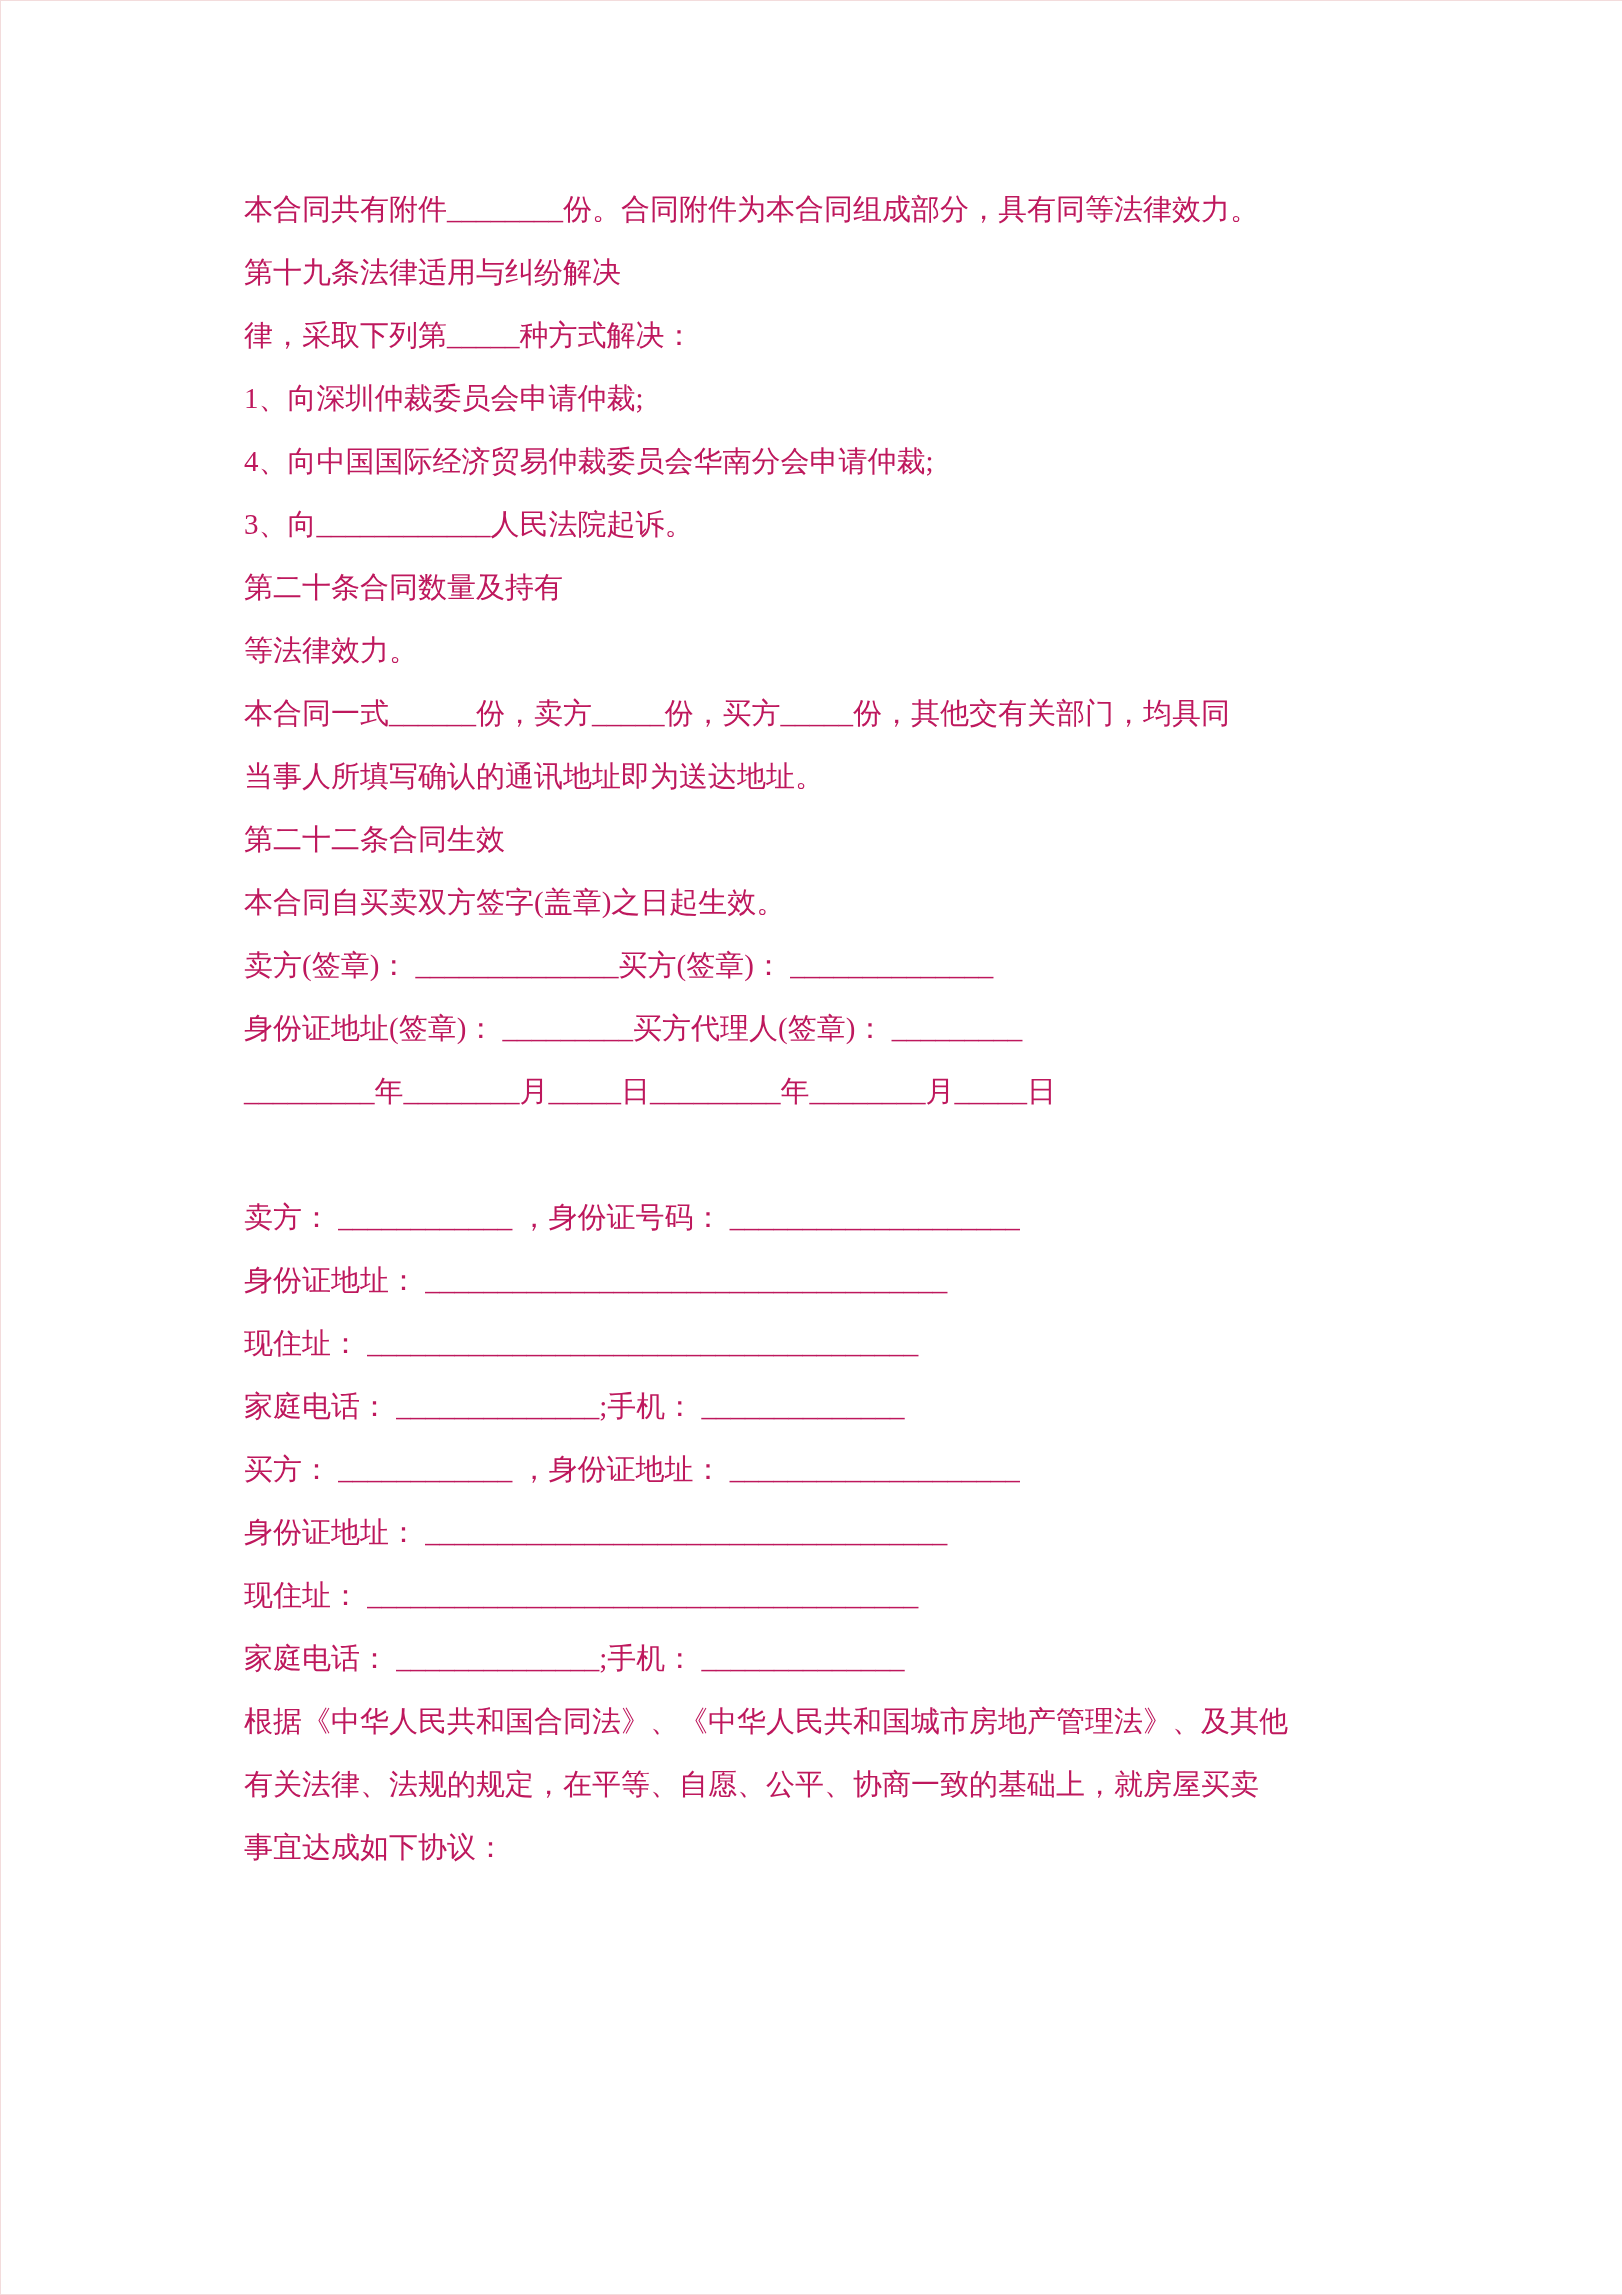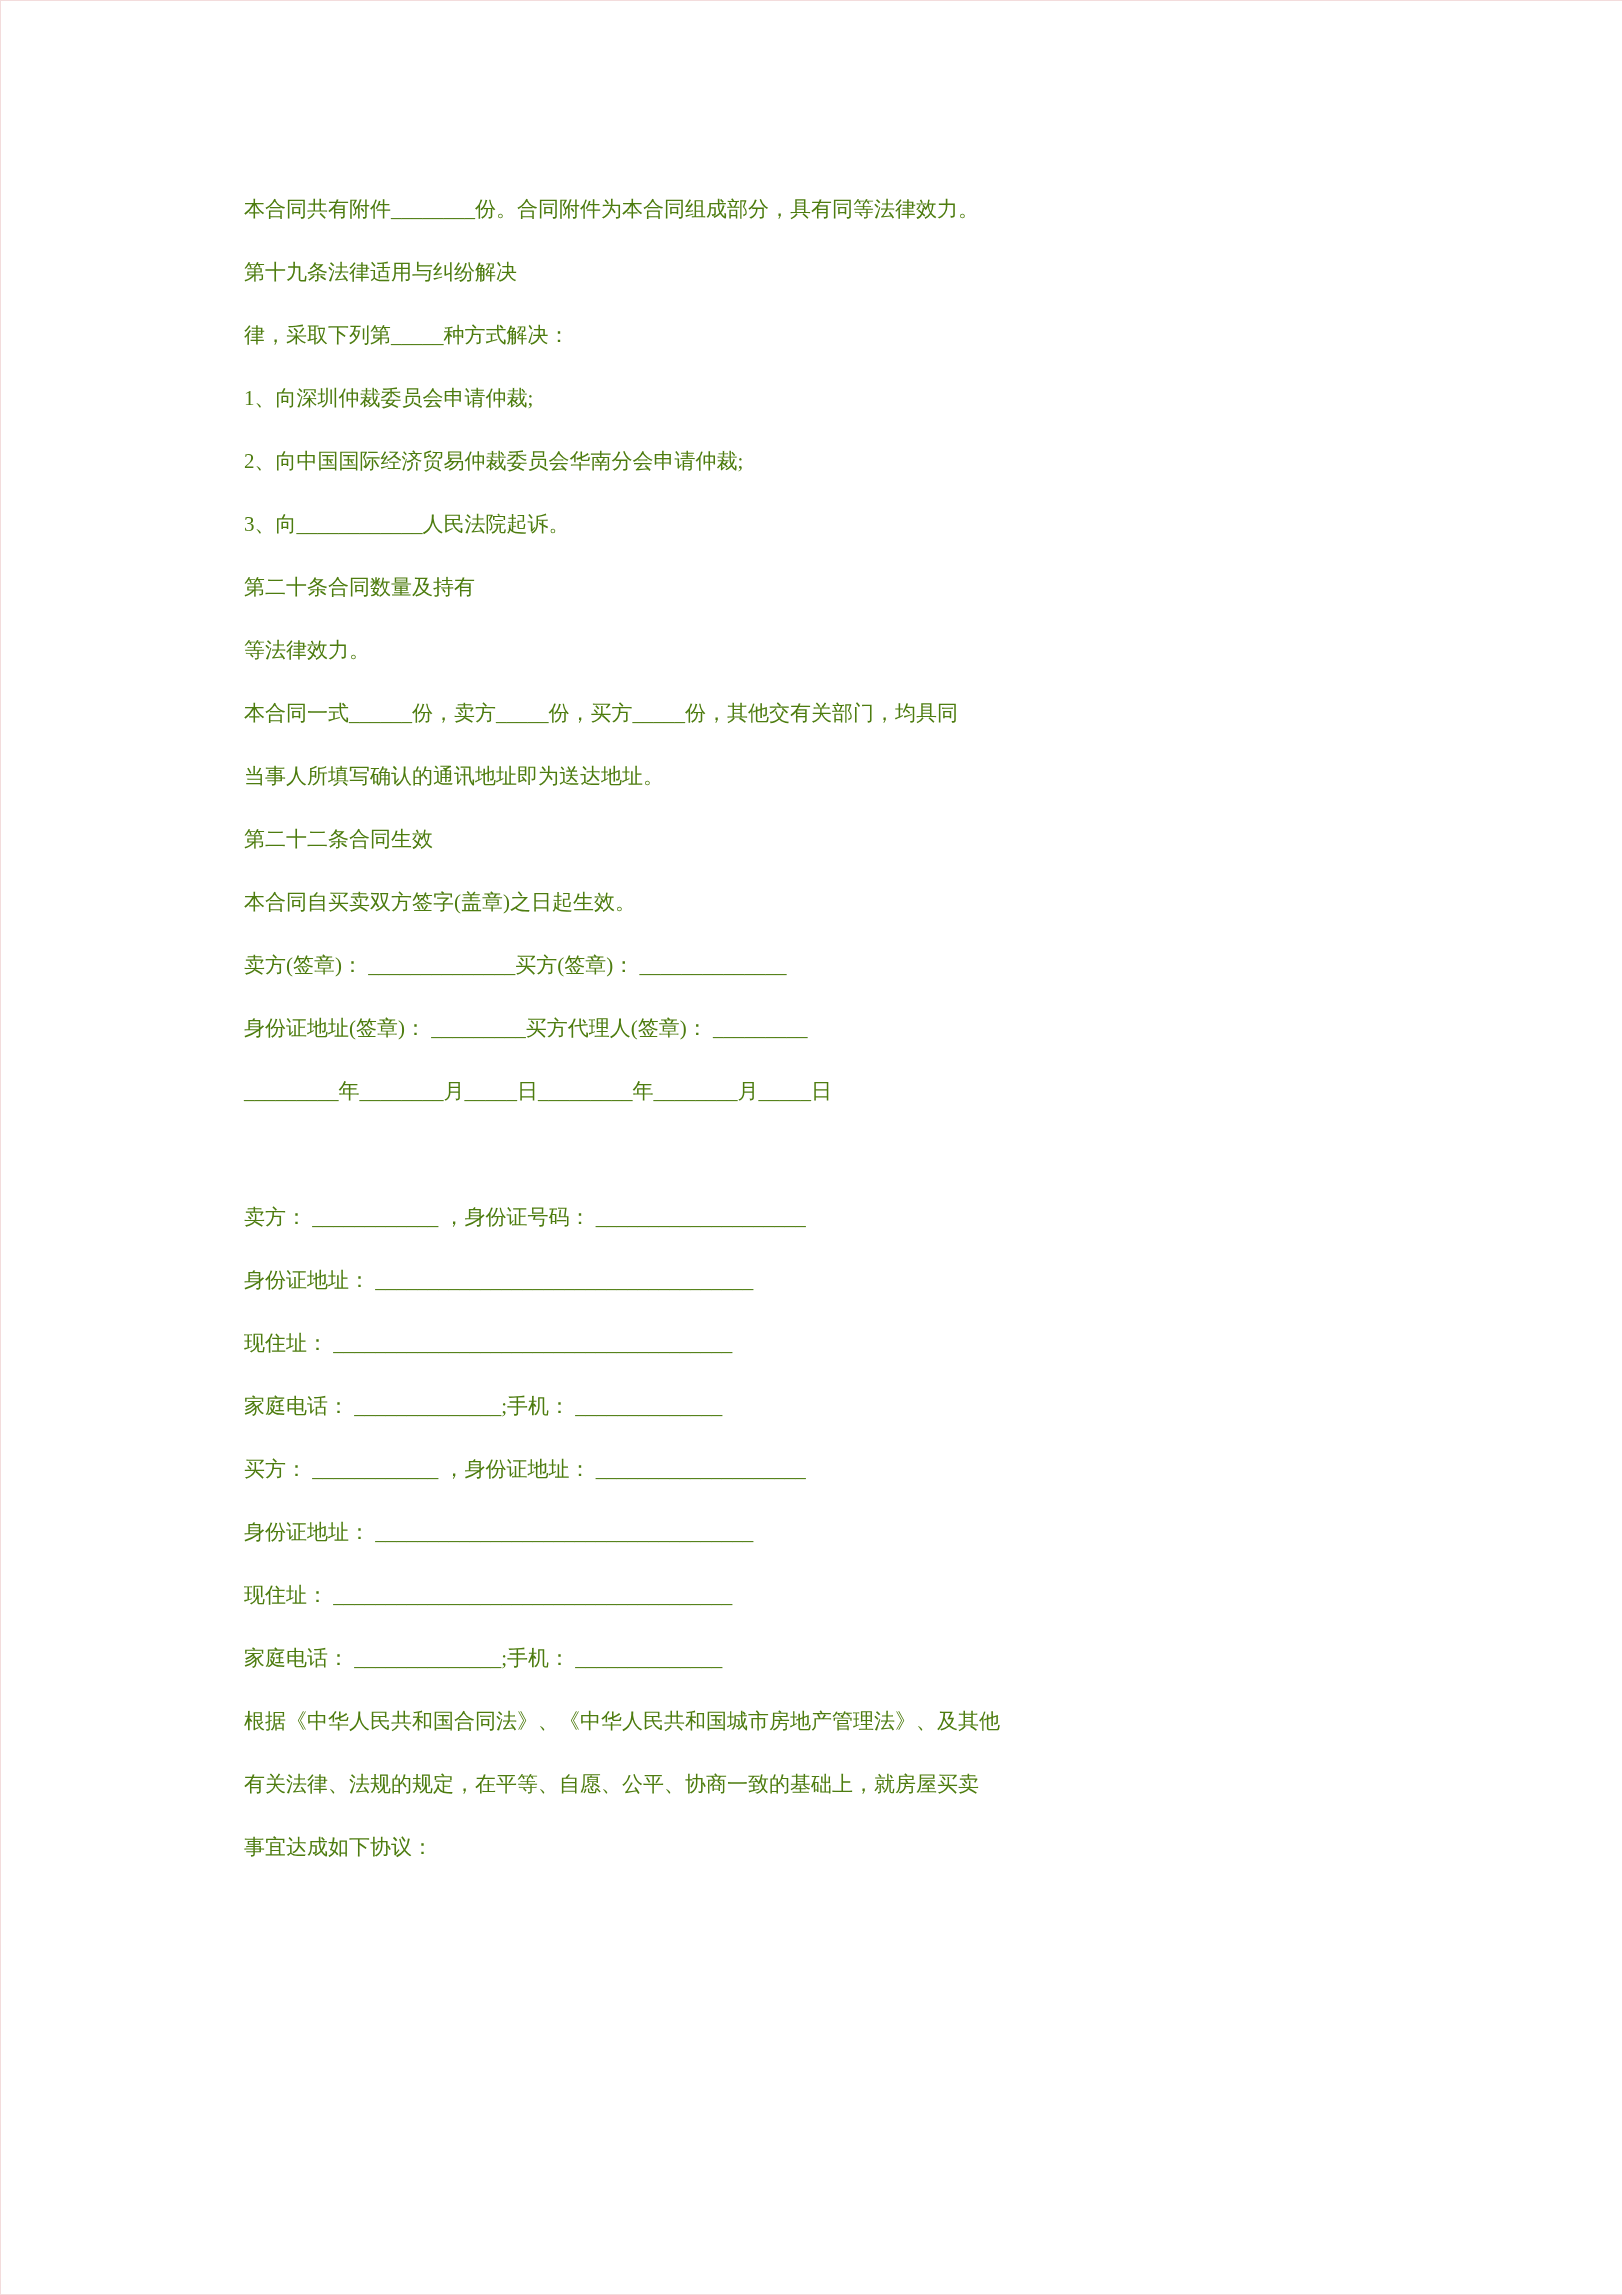--- a/index.html
+++ b/index.html
@@ -14,23 +14,23 @@
     box-sizing: border-box;
     background: #ffffff;
     border: 1.3px solid #f3dcdc;
     overflow: hidden;
   }
   .doc-body {
     position: absolute;
     top: 177px;
     left: 243px;
     right: 233px;
-    color: #4d7c0f;
+    color: #be185d;
     font-family: "Liberation Serif", "DejaVu Serif", serif;
-    font-size: 21px;
+    font-size: 29px;
     line-height: 63px;
   }
   .doc-body p {
     margin: 0;
     padding: 0;
     white-space: pre-wrap;
     word-break: break-all;
     text-align: justify;
   }
   .doc-body p.section-gap {
@@ -39,21 +39,21 @@
 </style>
 </head>
 <body>
 
 <div class="page">
   <div class="doc-body">
     <p>本合同共有附件________份。合同附件为本合同组成部分，具有同等法律效力。</p>
     <p>第十九条法律适用与纠纷解决</p>
     <p>律，采取下列第_____种方式解决：</p>
     <p>1、向深圳仲裁委员会申请仲裁;</p>
-    <p>2、向中国国际经济贸易仲裁委员会华南分会申请仲裁;</p>
+    <p>4、向中国国际经济贸易仲裁委员会华南分会申请仲裁;</p>
     <p>3、向____________人民法院起诉。</p>
     <p>第二十条合同数量及持有</p>
     <p>等法律效力。</p>
     <p>本合同一式______份，卖方_____份，买方_____份，其他交有关部门，均具同</p>
     <p>当事人所填写确认的通讯地址即为送达地址。</p>
     <p>第二十二条合同生效</p>
     <p>本合同自买卖双方签字(盖章)之日起生效。</p>
     <p>卖方(签章)： ______________买方(签章)： ______________</p>
     <p>身份证地址(签章)： _________买方代理人(签章)： _________</p>
     <p>_________年________月_____日_________年________月_____日</p>

